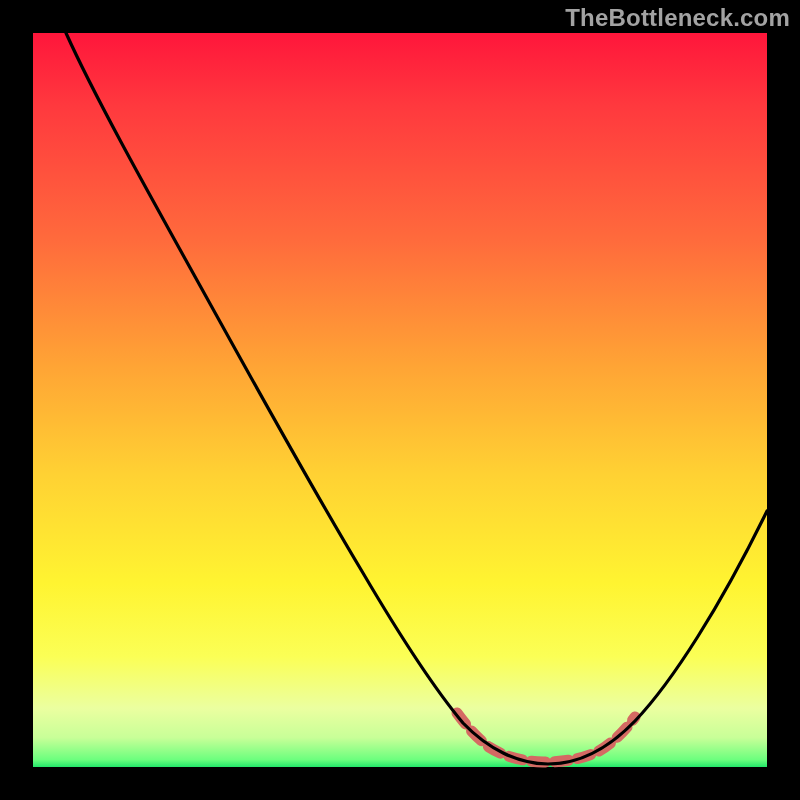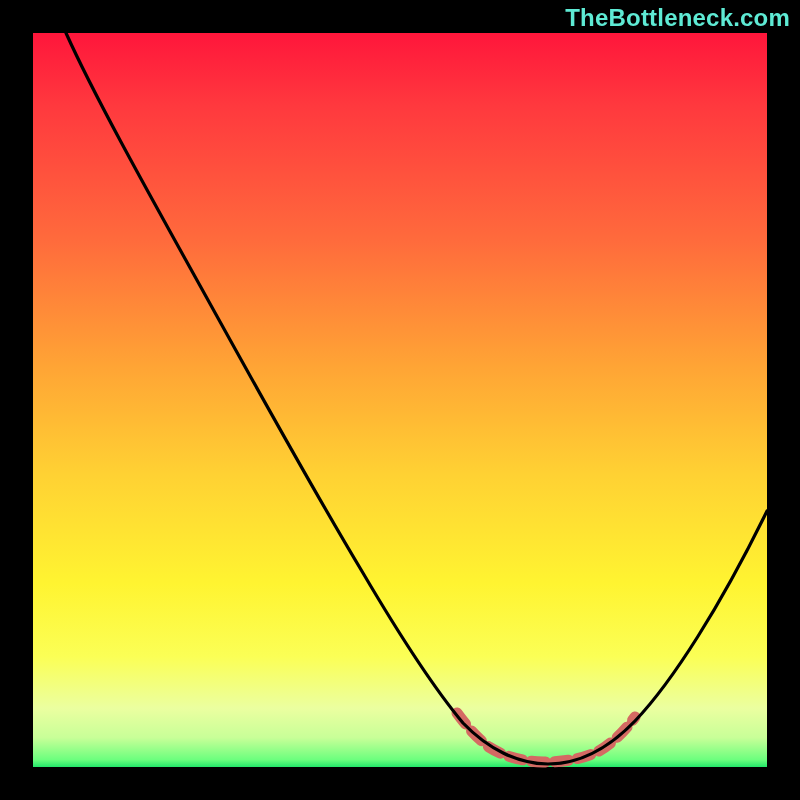--- a/index.html
+++ b/index.html
@@ -14,21 +14,21 @@
   .frame {
     position: relative;
     width: 800px;
     height: 800px;
     background: #000;
   }
   .watermark {
     position: absolute;
     top: 4px;
     right: 10px;
-    color: #5eead4;
+    color: #a3a3a3;
     font-size: 24px;
     font-weight: 600;
     letter-spacing: 0.2px;
     font-family: Arial, Helvetica, sans-serif;
   }
   .plot-area {
     position: absolute;
     left: 33px;
     top: 33px;
     width: 734px;

